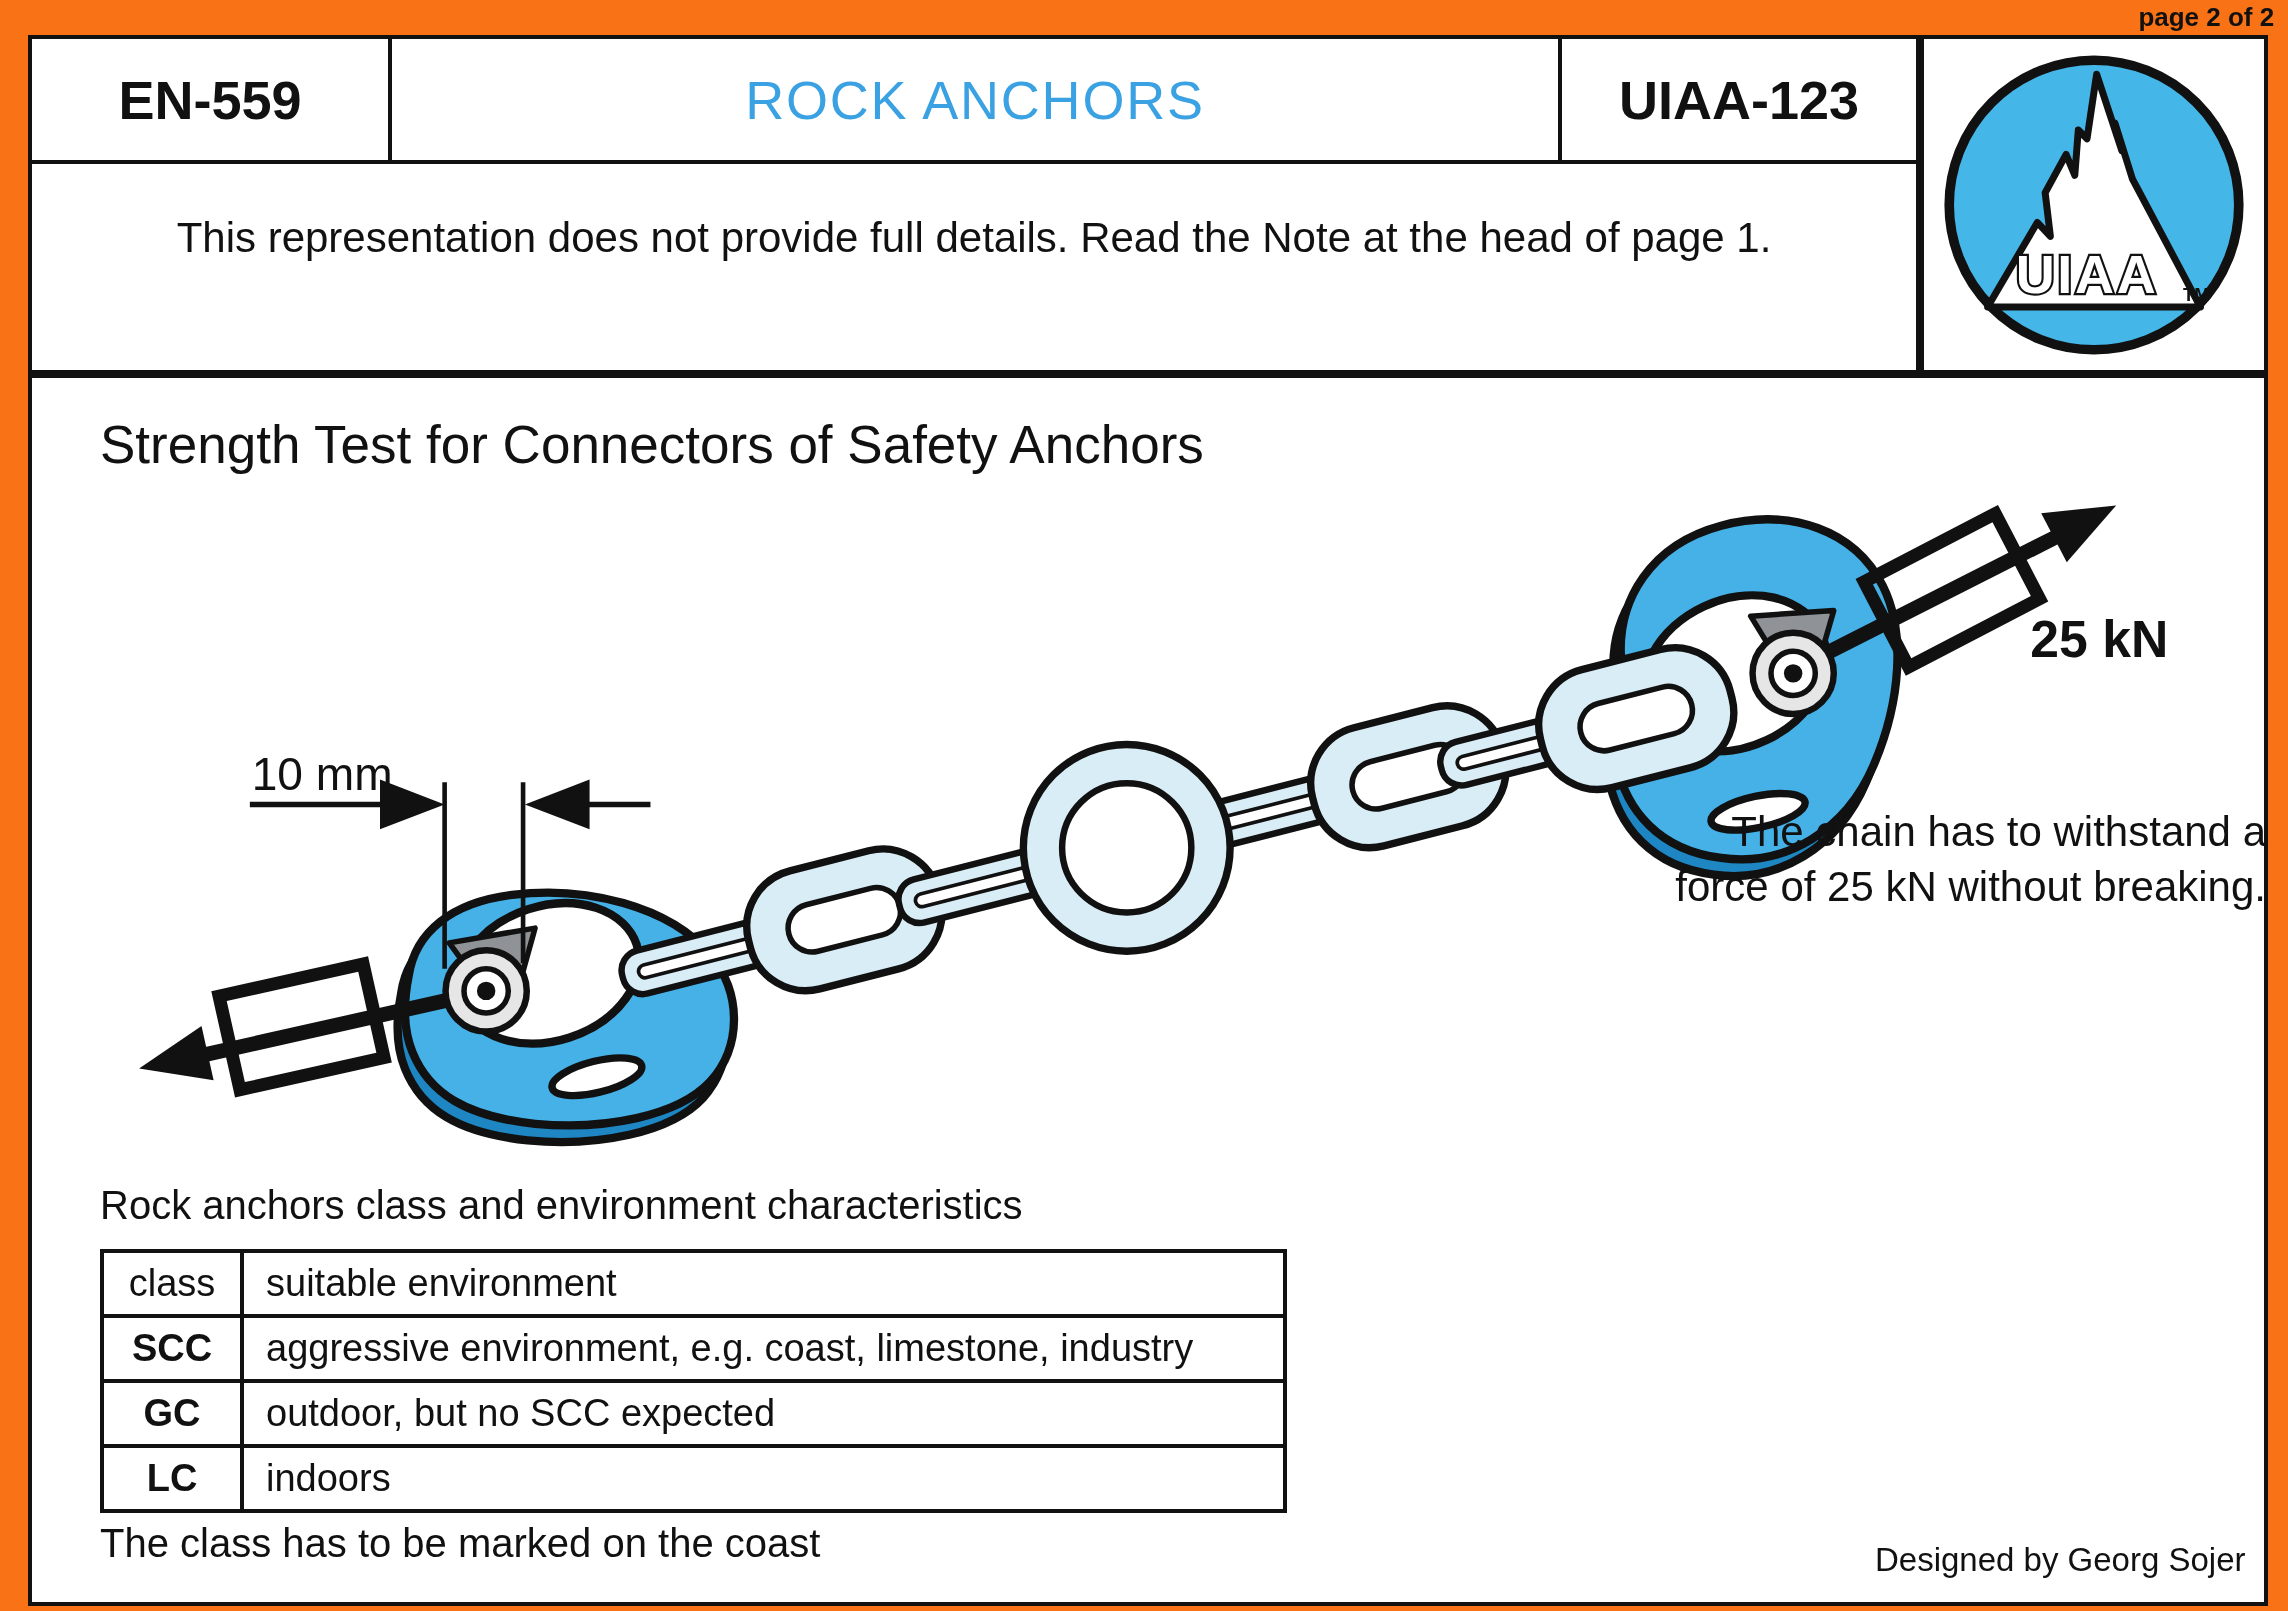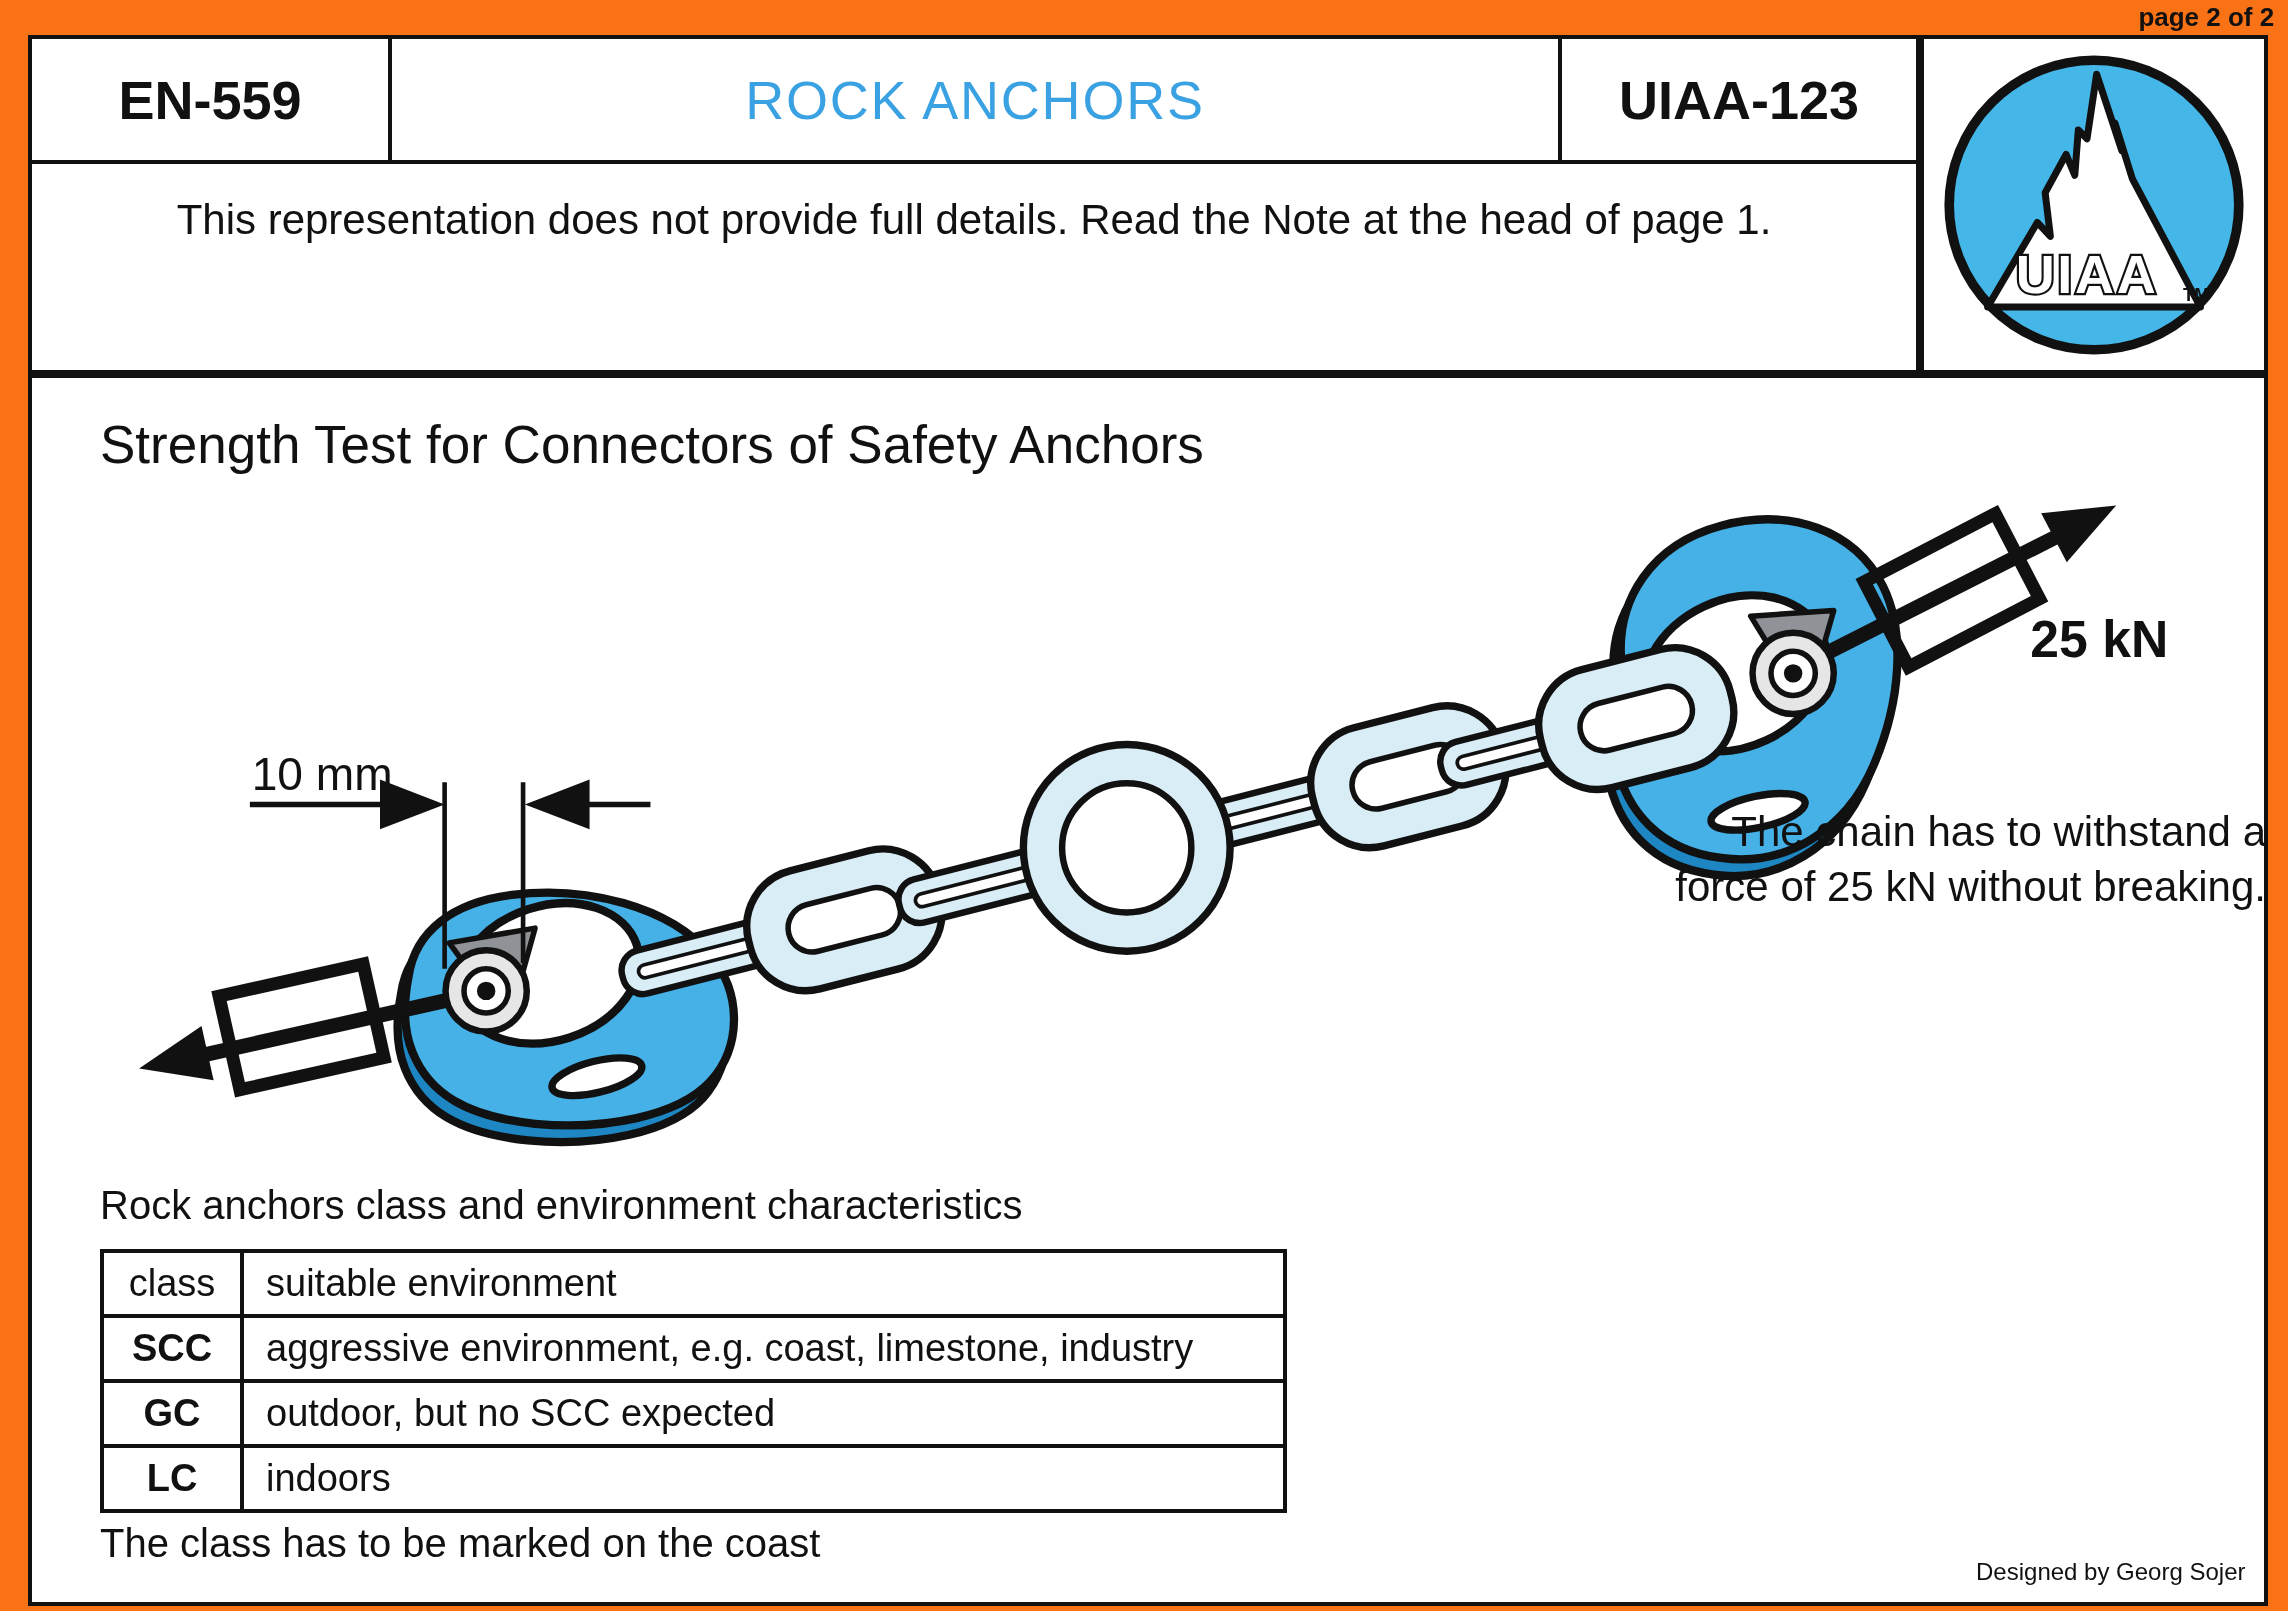--- a/index.html
+++ b/index.html
@@ -7,40 +7,40 @@
   #page{position:relative;width:2289px;height:1611px;background:#f97316;
         font-family:"Liberation Sans",sans-serif;color:#111;overflow:hidden}
   .page-indicator{position:absolute;top:1.8px;right:14.8px;font-size:26px;font-weight:bold}
 
   .header-box{position:absolute;left:28px;top:35px;width:1892px;height:339px;border:4.6px solid #111;background:#fff}
   .header-row{display:flex;height:125px;border-bottom:4.6px solid #111}
   .hcell{display:flex;align-items:center;justify-content:center;font-size:54px;white-space:nowrap}
   .hcell.en{width:360px;border-right:4.6px solid #111;font-weight:bold}
   .hcell.title{flex:1;color:#3aa1e2;letter-spacing:1.8px}
   .hcell.uiaa{width:358px;border-left:4.6px solid #111;font-weight:bold}
-  .note-area{text-align:center;padding-top:32px}
+  .note-area{text-align:center;padding-top:50px}
   .note-line{font-size:42px}
   .copyright{font-size:31px;margin-top:11px}
 
   .logo-box{position:absolute;left:1920px;top:35px;width:348px;height:339px;border:4.6px solid #111;
             display:flex;align-items:center;justify-content:center;background:#fff}
 
   .main-box{position:absolute;left:28px;top:374px;width:2240px;height:1232px;border:4.6px solid #111;background:#fff}
   .main-heading{position:absolute;left:68px;top:36px;font-size:53px;font-weight:normal;white-space:nowrap}
   .diagram-svg{position:absolute;left:0;top:0;width:2231px;height:1223px}
   .caption{position:absolute;left:1551px;top:426px;width:683px;text-align:right;font-size:42px;line-height:1.32}
 
   .table-heading{position:absolute;left:68px;top:805px;font-size:40px;white-space:nowrap}
   .class-table{position:absolute;left:68px;top:871px;border-collapse:collapse;font-size:38px;background:#fff}
   .class-table th,.class-table td{border:4.6px solid #111;height:65px;padding:0 22px;white-space:nowrap}
   th.col-class{width:140px;text-align:center;font-weight:normal}
   th.col-env{width:1043px;text-align:left;font-weight:normal}
   td.cell-class{text-align:center;font-weight:bold}
   .footer-note{position:absolute;left:68px;top:1143px;font-size:40px;white-space:nowrap}
-  .designed-by{position:absolute;right:18.5px;bottom:16px;font-size:24px}
+  .designed-by{position:absolute;right:18.5px;bottom:23px;font-size:33px}
 </style>
 </head>
 <body>
 
 <div id="page">
 
   <div class="page-indicator">page 2 of 2</div>
 
   <div class="header-box">
     <div class="header-row">

